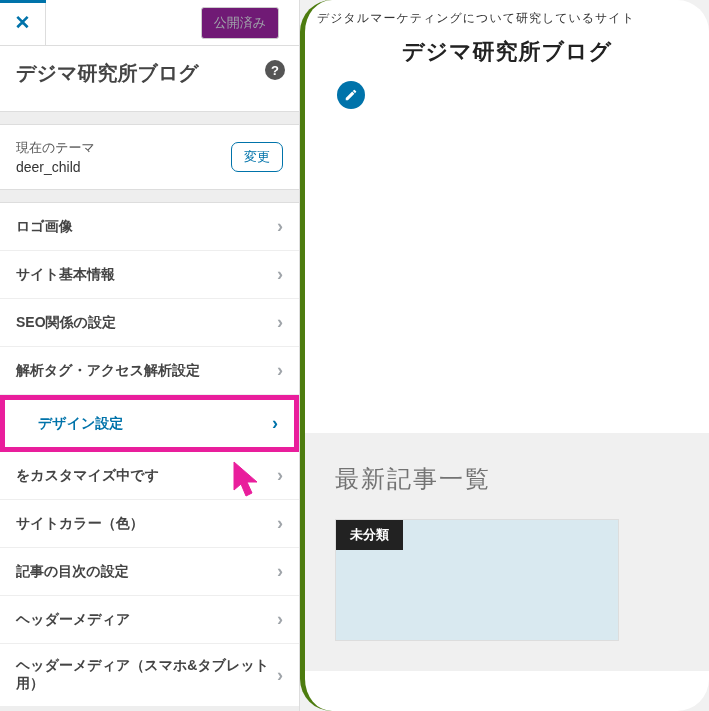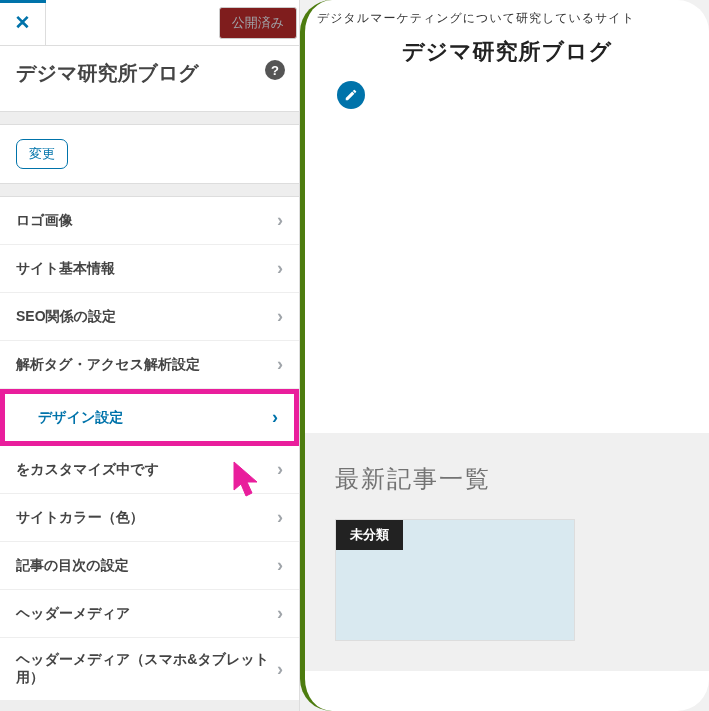--- a/index.html
+++ b/index.html
@@ -42,26 +42,26 @@
       content: '';
       position: absolute;
       top: -1px;
       left: -1px;
       right: -1px;
       height: 4px;
       background: #0073aa;
     }
     .close-x { color: #0073aa; font-size: 19px; font-weight: bold; }
     .publish-btn {
-      background: #7f1d1d;
+      background: #701a75;
       border: 1px solid #ccc;
       color: #a0a5aa;
       padding: 6px 12px;
       font-size: 13px;
-      margin-right: 2px;
+      margin-right: 20px;
       border-radius: 3px;
       cursor: pointer;
     }
     .site-info {
       padding: 14px 16px 18px;
       background: #fff;
       border-bottom: 1px solid #ddd;
       position: relative;
     }
     .site-title {
@@ -178,21 +178,21 @@
     }
     .section-title {
       font-size: 24px;
       color: #737373;
       margin-bottom: 24px;
       letter-spacing: 2px;
     }
     .card {
       background: #f97316;
       border: 1px solid #ddd;
-      width: 240px;
+      width: 284px;
     }
     .card-inner {
       background: #d9e9f0;
       position: relative;
     }
     .category-tag {
       position: absolute;
       top: 0;
       left: 0;
       background: #222;
@@ -222,20 +222,24 @@
       </div>
       <button class="publish-btn">公開済み</button>
     </div>
 
     <div class="site-info">
       <div class="site-title">デジマ研究所ブログ</div>
       <div class="help-icon">?</div>
     </div>
 
     <div class="theme-section">
+      <div>
+        <div class="theme-text">現在のテーマ</div>
+        <div class="theme-name">deer_child</div>
+      </div>
       <button class="change-btn">変更</button>
     </div>
 
     <div class="menu-items" id="menu-items">
         <div class="menu-item">
           <span>ロゴ画像</span>
           <span class="chevron">›</span>
         </div>
         <div class="menu-item">
           <span>サイト基本情報</span>

